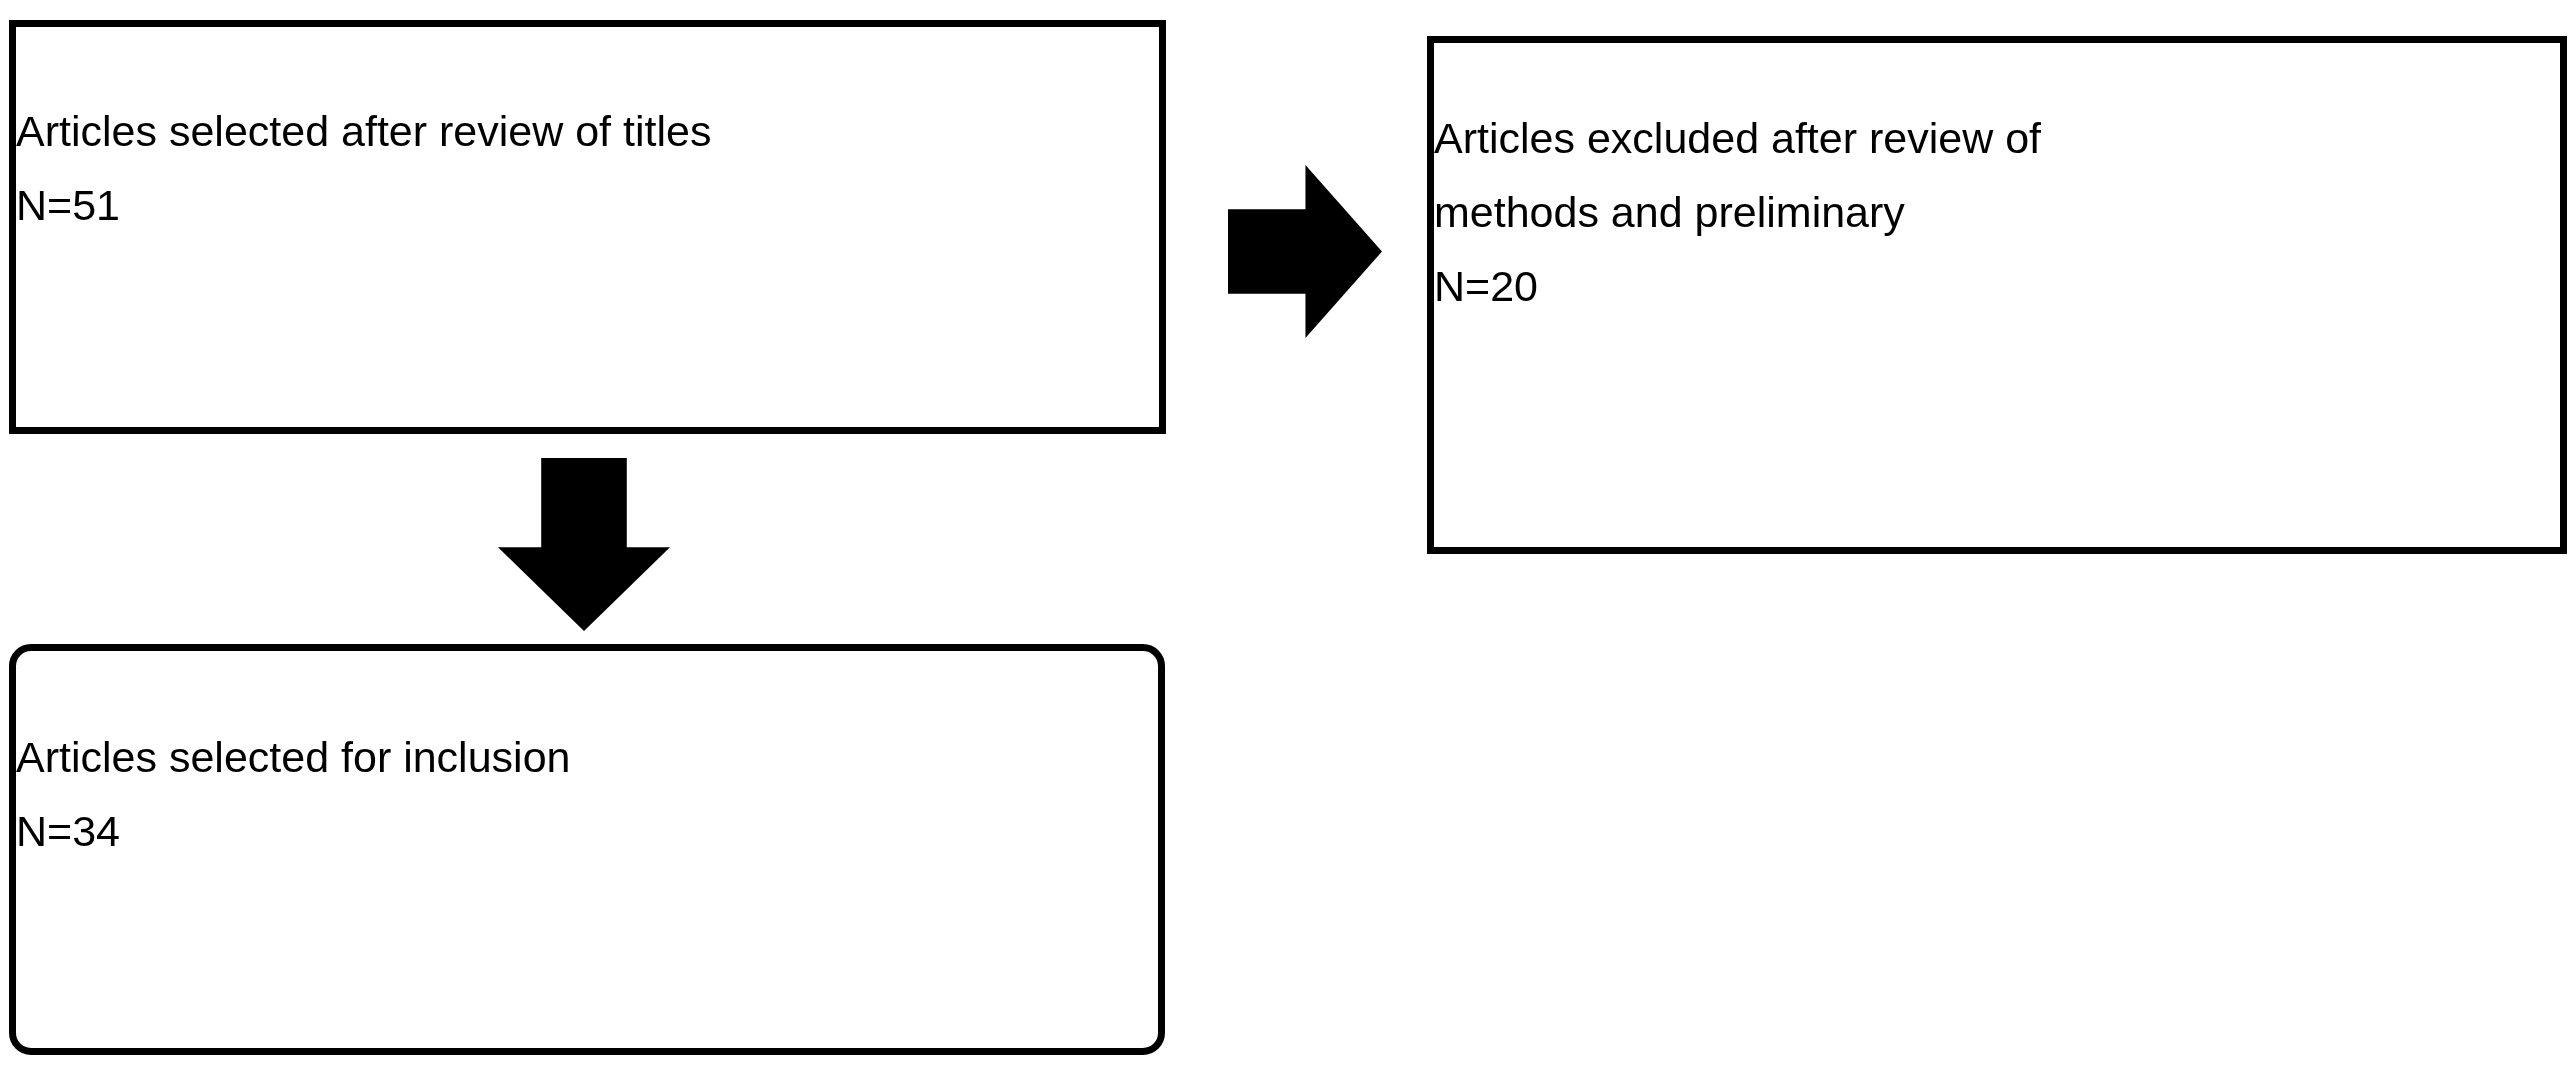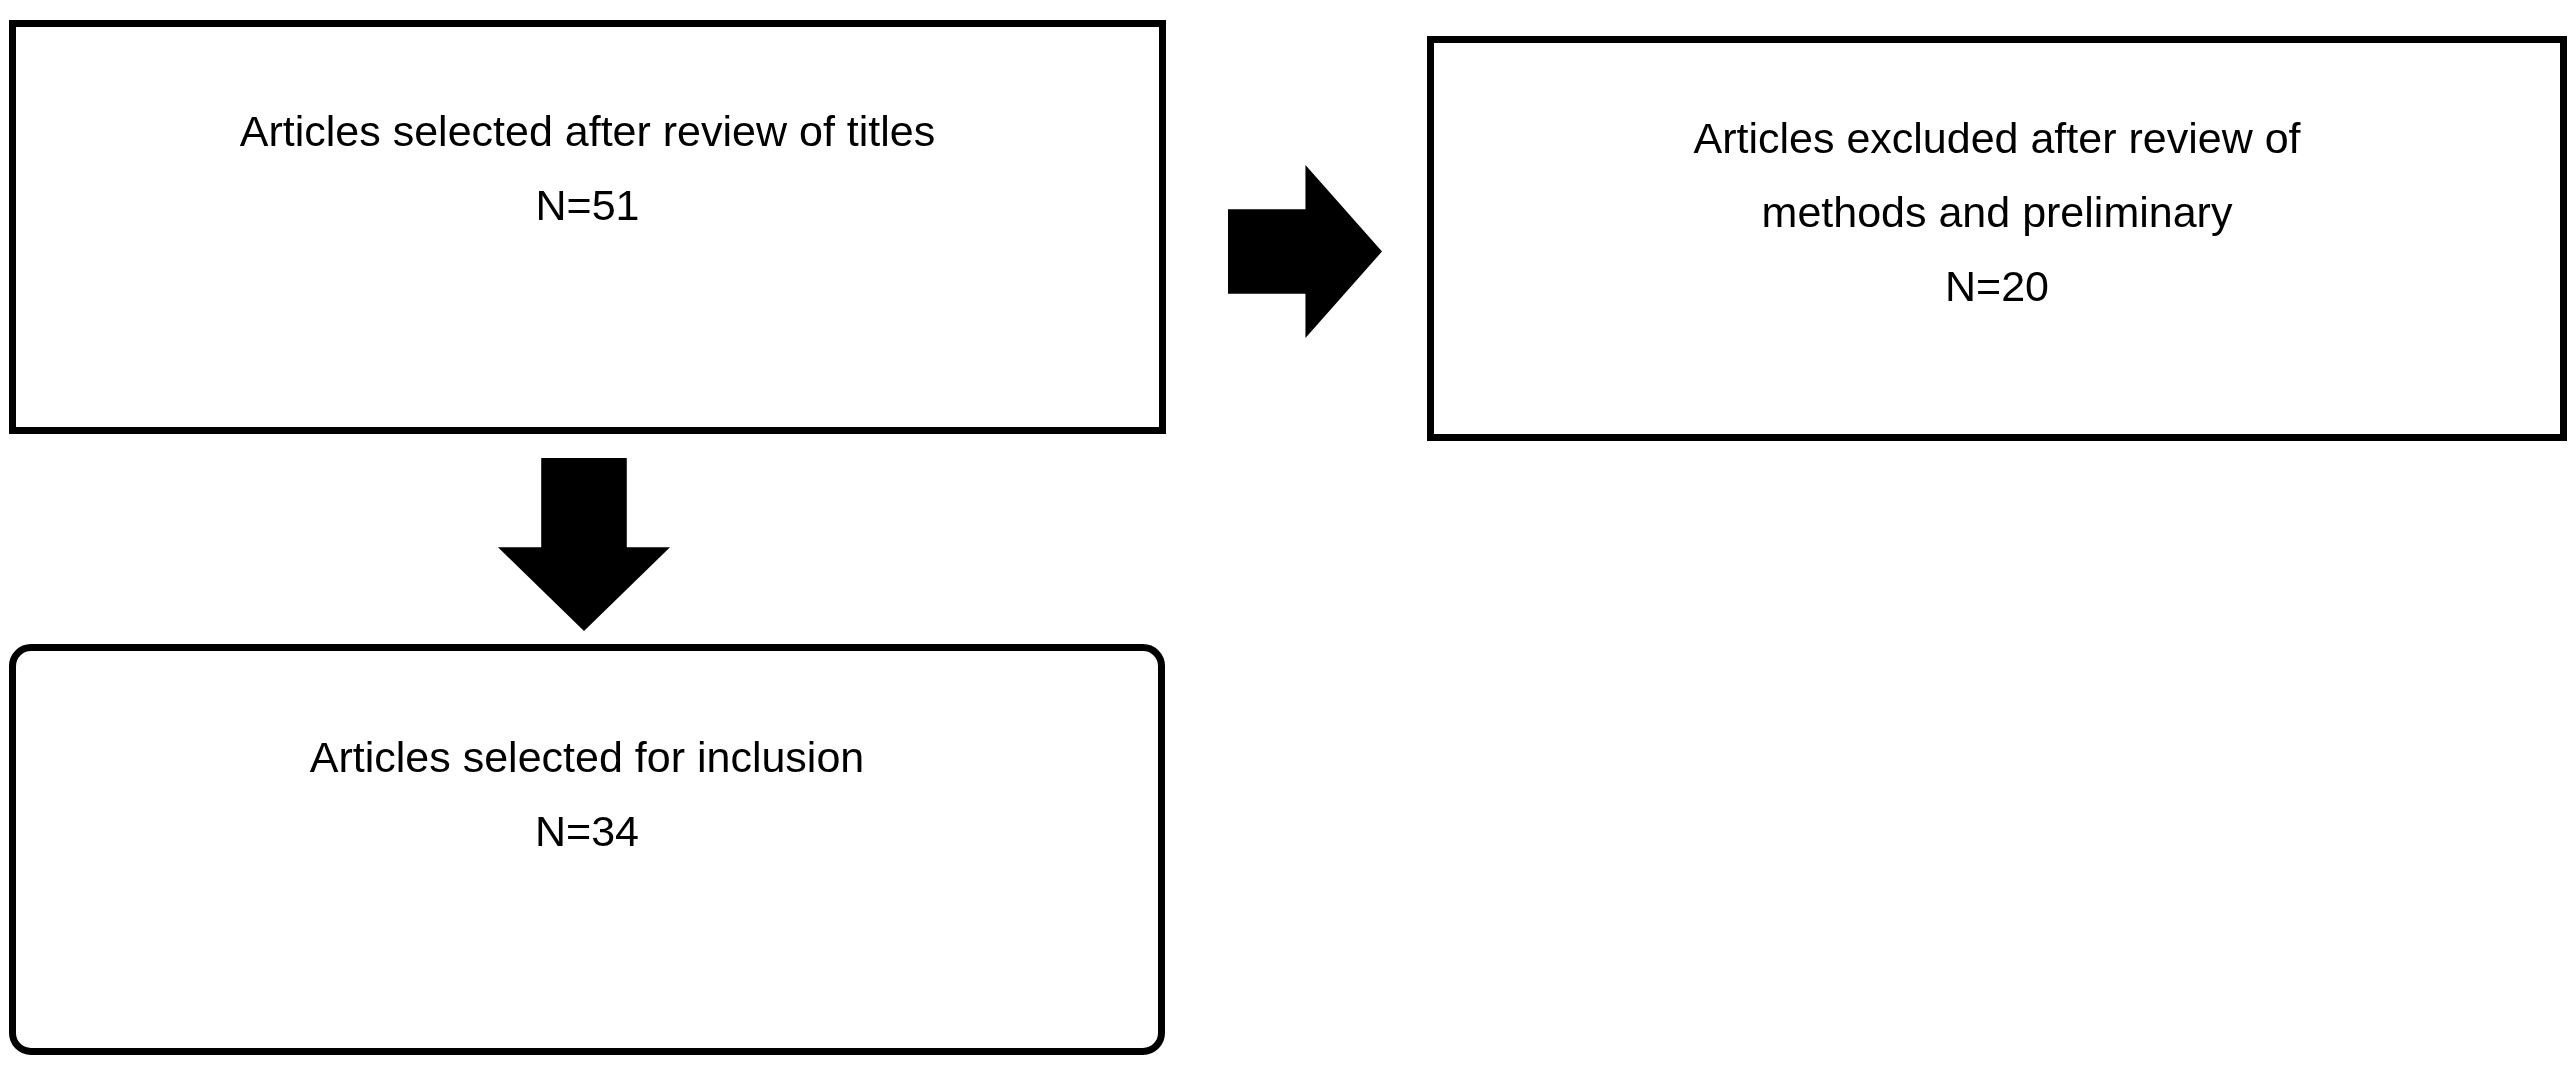--- a/index.html
+++ b/index.html
@@ -14,40 +14,39 @@
     background: #ffffff;
     font-family: "Liberation Sans", sans-serif;
     color: #000000;
     overflow: hidden;
   }
   .flow-box {
     position: absolute;
     border: 7.2px solid #000000;
     background: #ffffff;
     box-sizing: border-box;
-    text-align: center;
   }
   .flow-box .line {
     font-size: 43px;
     line-height: 74px;
     white-space: nowrap;
     color: #000000;
   }
   #box-selected-preliminary {
     left: 9px;
     top: 20px;
     width: 1157px;
     height: 414px;
     padding-top: 67px;
   }
   #box-excluded {
     left: 1427px;
     top: 36px;
     width: 1140px;
-    height: 405px;
+    height: 518px;
     padding-top: 58px;
   }
   #box-included {
     left: 9px;
     top: 644px;
     width: 1156px;
     height: 411px;
     padding-top: 69px;
     border-radius: 22px;
   }

